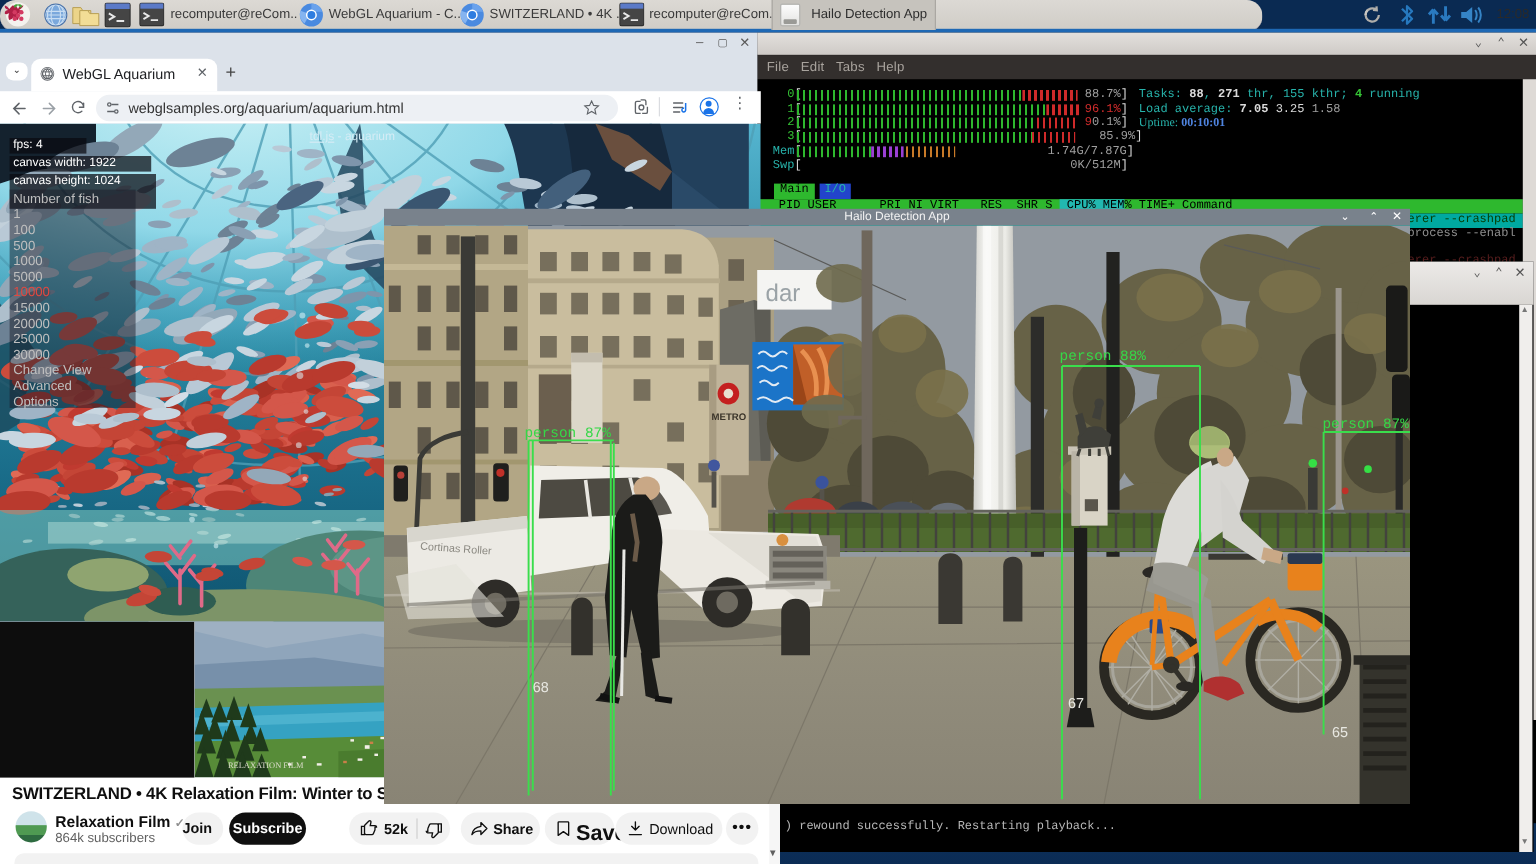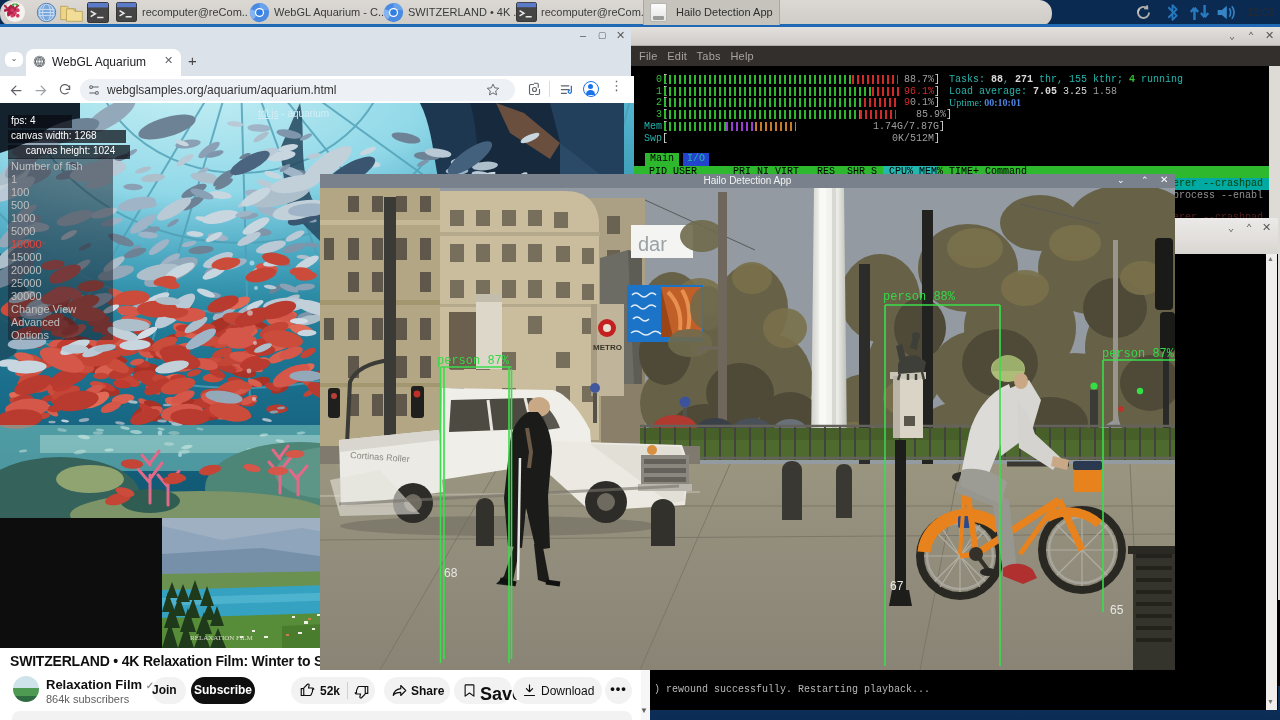--- a/index.html
+++ b/index.html
@@ -985,22 +985,22 @@
             <circle cx="412" cy="140" r="2"></circle>
             <circle cx="406" cy="168" r="2.6"></circle>
         <circle cx="160" cy="330" r="2.4"></circle>
             <circle cx="330" cy="320" r="2.2"></circle>
             <circle cx="180" cy="352" r="2"></circle>
       </g>
       <text x="258" y="14" font-size="10" fill="#d5ecf5" font-family="Liberation Sans,sans-serif"><tspan text-decoration="underline">tdl.js</tspan> - aquarium</text>
     </svg>
     
     <div class="abs" style="left:8px;top:12px;width:64px;height:13px;background:rgba(10,10,16,0.72);color:#fff;font-size:10px;padding-left:3px;">fps: 4</div>
-    <div class="abs" style="left:8px;top:27px;width:118px;height:13px;background:rgba(10,10,16,0.72);color:#fff;font-size:10px;padding-left:3px;">canvas width: 1268</div>
-    <div class="abs" style="left:8px;top:42px;width:122px;height:14px;background:rgba(10,10,16,0.72);color:#fff;font-size:10px;padding-left:3px;text-align:center;">canvas height: 1024</div>
+    <div class="abs" style="left:8px;top:27px;width:118px;height:13px;background:rgba(10,10,16,0.72);color:#fff;font-size:10px;padding-left:3px;">canvas width: 1922</div>
+    <div class="abs" style="left:8px;top:42px;width:122px;height:29px;background:rgba(10,10,16,0.72);color:#fff;font-size:10px;padding-left:3px;">canvas height: 1024</div>
     
     <div class="abs" style="left:8px;top:55px;width:105px;height:182px;background:rgba(25,28,40,0.5);color:#bfbfbf;font-size:11px;line-height:13px;padding:2px 0 0 3px;">
       Number of fish<br>1<br>100<br>500<br>1000<br>5000<br><span style="color:#e04840;">10000</span><br>15000<br>20000<br>25000<br>30000<br>Change View<br>Advanced<br>Options
     </div>
   </div>
 </div>
 
 <div class="abs" id="hailo" style="left:320px;top:174px;width:855px;height:496px;">
   <div class="abs" style="left:0;top:0;width:855px;height:14px;background:#79828c;">
     <div class="abs" style="left:0;top:1px;width:855px;text-align:center;font-size:10px;color:#f2f2f2;">Hailo Detection App</div>

